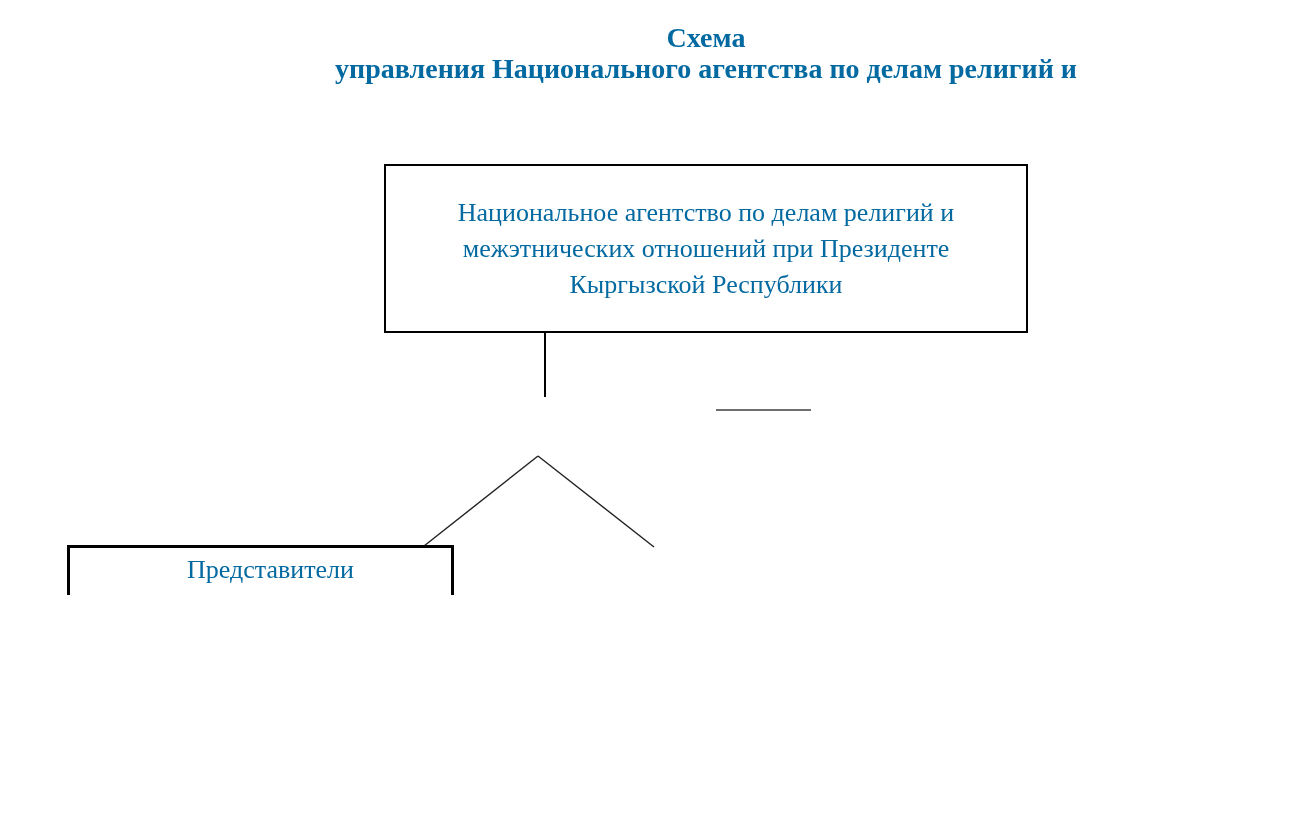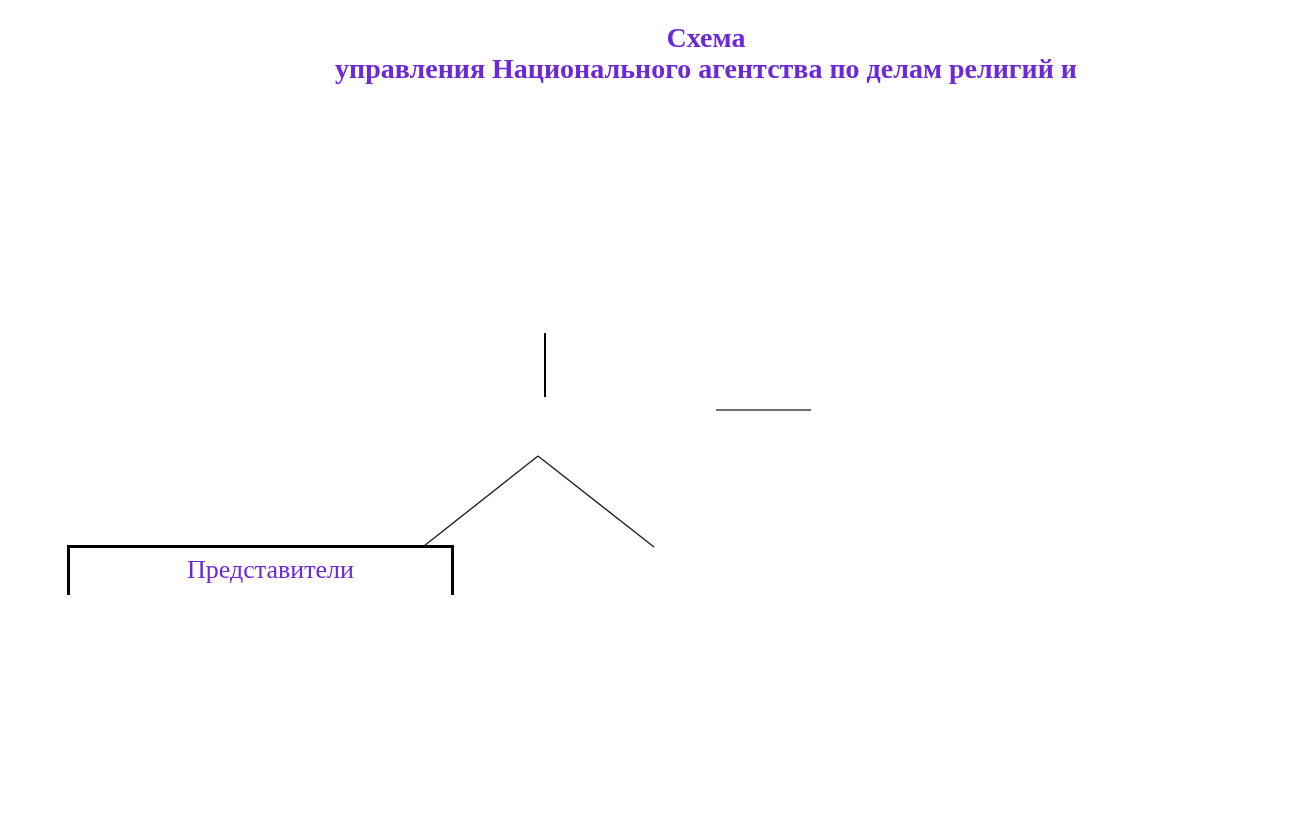--- a/index.html
+++ b/index.html
@@ -6,21 +6,21 @@
     margin: 0;
     padding: 0;
     background: #ffffff;
   }
   .page {
     position: relative;
     width: 1294px;
     height: 595px;
     background: #ffffff;
     font-family: "Liberation Serif", "DejaVu Serif", serif;
-    color: #6d28d9;
+    color: #0369a1;
     overflow: hidden;
   }
   .doc-title {
     position: absolute;
     left: 156px;
     top: 22px;
     width: 1100px;
     text-align: center;
     font-weight: bold;
     font-size: 28px;
@@ -96,20 +96,25 @@
 
   <div class="connector-v"></div>
 
   <div class="connector-h"></div>
 
   <svg class="diagonals" viewBox="0 0 1294 829">
     <line x1="538" y1="456" x2="424" y2="546" stroke="#222222" stroke-width="1.4"></line>
     <line x1="538" y1="456" x2="654" y2="547" stroke="#222222" stroke-width="1.4"></line>
   </svg>
 
+  <div class="node node-agency">
+    <span class="label">Национальное агентство по делам религий и
+межэтнических отношений при Президенте
+Кыргызской Республики</span>
+  </div>
 
 
 
   <div class="node node-regional">
     <span class="label">Представители
 Национального агентства
 по делам религий и
 межэтнических отношений
 при Президенте
 Кыргызской Республики в

